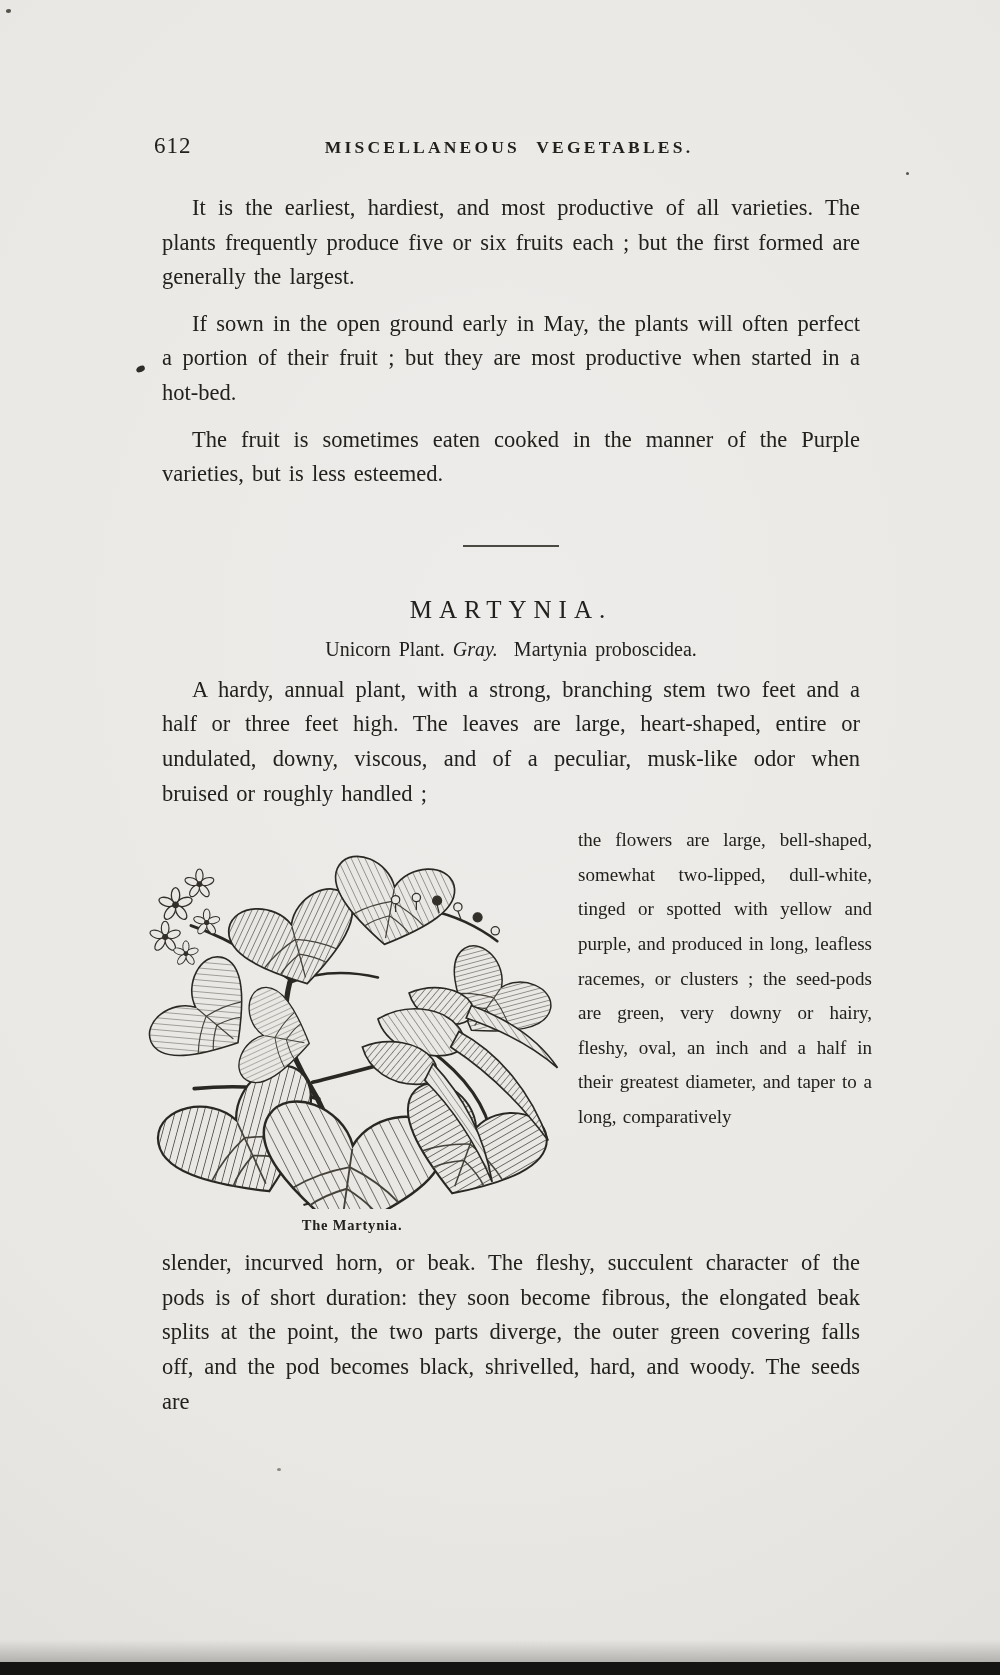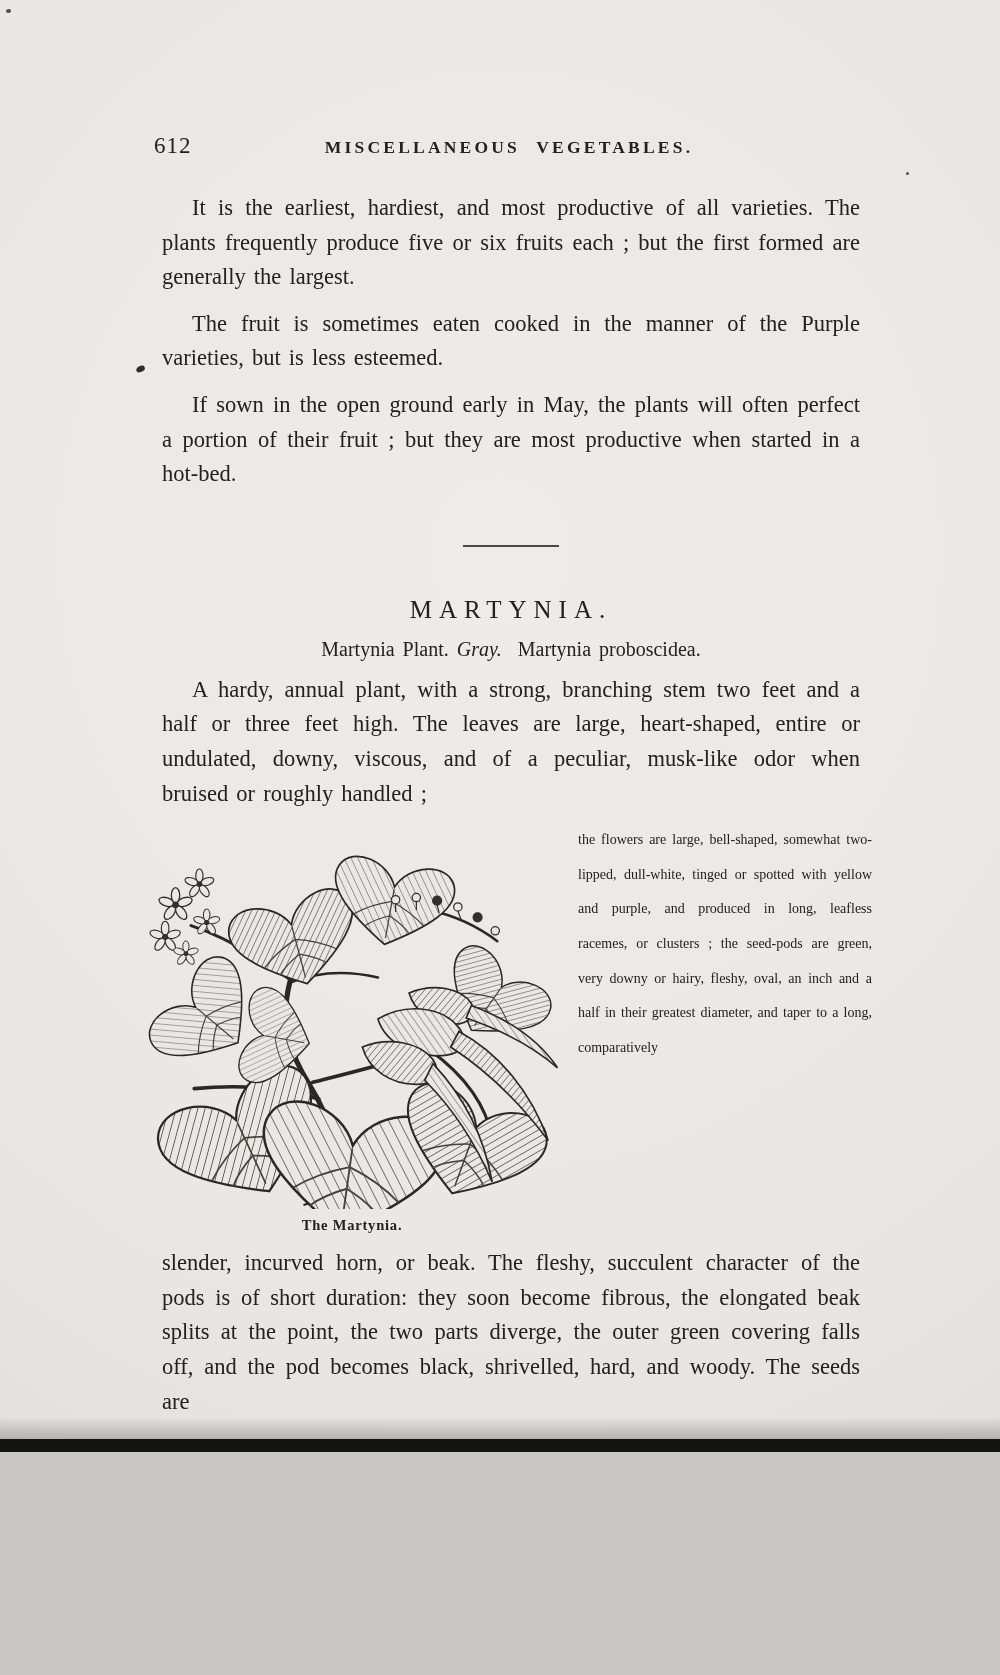--- a/index.html
+++ b/index.html
@@ -1,18 +1,18 @@
 <!DOCTYPE html>
 <html><head>
 <meta charset="utf-8">
 <style>
   html,body{margin:0;padding:0;background:#c9c8c5;}
   .page{
     position:relative;
-    width:1000px;height:1452px;
+    width:1000px;height:1675px;
     margin:0 auto;
     overflow:hidden;
     background:
       radial-gradient(ellipse 120% 90% at 50% 38%, #edecea 0%, #e9e8e4 55%, #dfdeda 92%, #d6d5d1 100%);
     color:#23211d;
     font-family:"Liberation Serif","DejaVu Serif",serif;
   }
   .content{
     position:absolute;
     left:150px;right:128px;top:133px;
@@ -78,21 +78,21 @@
   figcaption{
     margin-top:8px;
     text-align:center;
     font-size:14.5px;font-weight:bold;
     letter-spacing:0.8px;
   }
   .col-text{
     flex:1 1 auto;
     margin:0;
     padding-left:8px;
-    font-size:14px;line-height:34.6px;
+    font-size:19px;line-height:34.6px;
     text-align:justify;
     word-spacing:1.5px;
   }
   .continuation{margin-top:4px;}
   
   .bottom-fade{
     position:absolute;left:0;right:0;bottom:13px;height:22px;
     background:linear-gradient(to bottom, rgba(90,88,84,0) 0%, rgba(90,88,84,0.35) 100%);
   }
   .bottom-bar{
@@ -110,28 +110,28 @@
 
 <div class="page">
   <div class="content">
 
     <div class="page-header">
       <span class="page-num">612</span>
       <span class="running-head">MISCELLANEOUS VEGETABLES.</span>
     </div>
 
     <p class="body-par">It is the earliest, hardiest, and most productive of all varieties.  The plants frequently produce five or six fruits each ; but the first formed are generally the largest.</p>
+    <p class="body-par">If sown in the open ground early in May, the plants will often perfect a portion of their fruit ; but they are most productive when started in a hot-bed.</p>
     <p class="body-par">The fruit is sometimes eaten cooked in the manner of the Purple varieties, but is less esteemed.</p>
-    <p class="body-par">If sown in the open ground early in May, the plants will often perfect a portion of their fruit ; but they are most productive when started in a hot-bed.</p>
 
     <div class="rule"></div>
 
     <h2 class="section-title">MARTYNIA.</h2>
 
-    <p class="section-sub"><span>Martynia Plant.</span> <span class="it">Gray.</span> &nbsp;<span>Martynia proboscidea.</span></p>
+    <p class="section-sub"><span>Unicorn Plant.</span> <span class="it">Gray.</span> &nbsp;<span>Martynia proboscidea.</span></p>
 
     <p class="body-par intro">A hardy, annual plant, with a strong, branching stem two feet and a half or three feet high.  The leaves are large, heart-shaped, entire or undulated, downy, viscous, and of a peculiar, musk-like odor when bruised or roughly handled ;</p>
 
     <div class="wrap-block">
       <figure class="plant-figure">
         <svg viewBox="0 0 420 368" width="436" height="382" aria-hidden="true">
           <defs>
             <pattern id="h1" width="5" height="5" patternUnits="userSpaceOnUse" patternTransform="rotate(40)">
               <rect width="5" height="5" fill="#e9e8e4"></rect>
               <line x1="0" y1="0" x2="0" y2="5" stroke="#45423a" stroke-width="1.1"></line>

